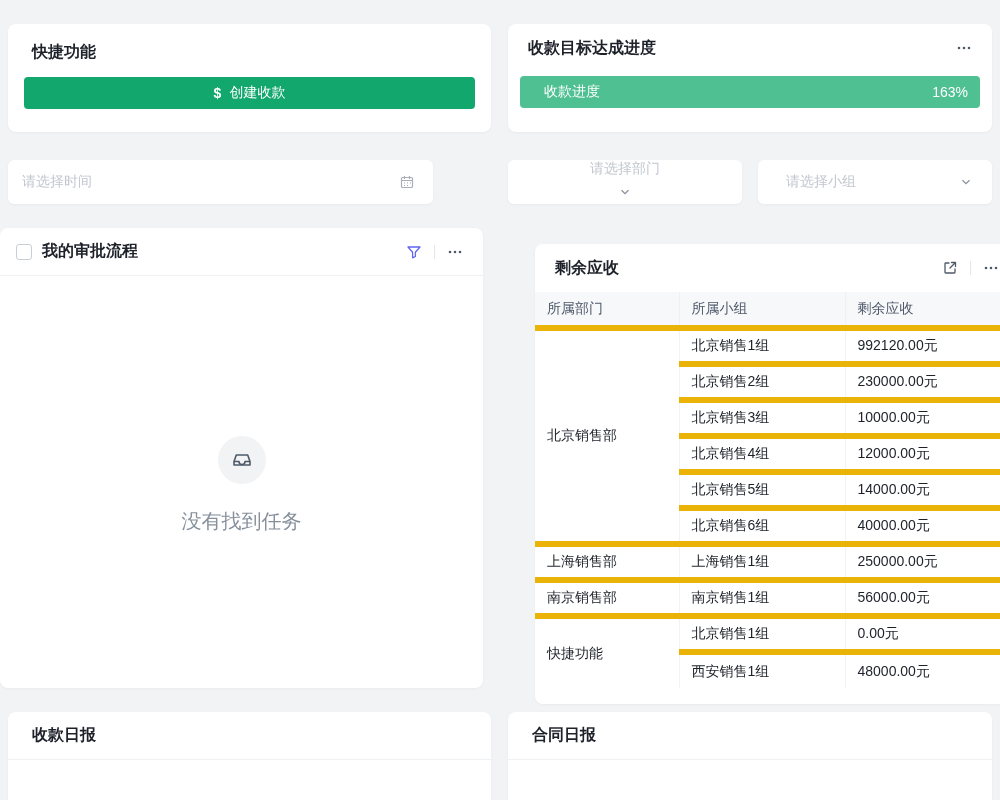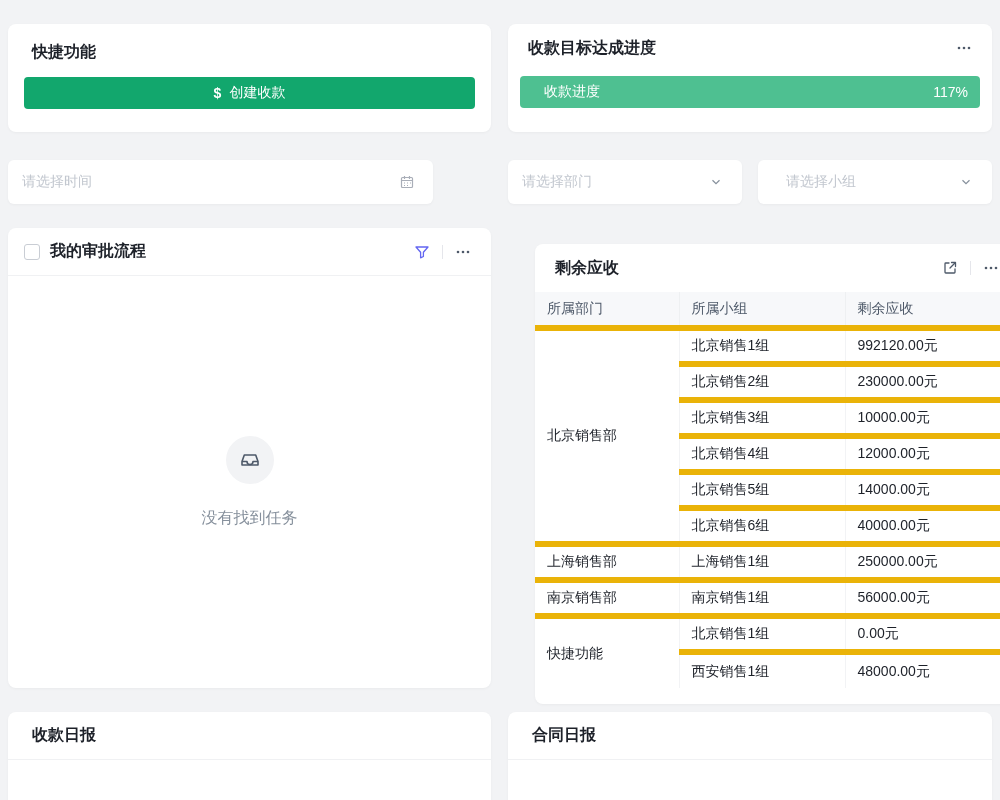--- a/index.html
+++ b/index.html
@@ -12,23 +12,23 @@
   }
   .card {
     position:absolute; background:#fff; border-radius:8px;
     box-shadow:0 1px 3px rgba(0,0,0,0.04);
     overflow:hidden;
   }
   
   #card-quick      { left:8px;   top:24px;  width:483px; height:108px; }
   #card-progress   { left:508px; top:24px;  width:484px; height:108px; }
   #field-time      { left:8px;   top:160px; width:425px; height:44px; }
-  #field-dept      { left:508px; top:160px; width:234px; height:44px; }
+  #field-dept      { left:508px; top:160px; width:234px; height:44px;flex-direction:column; }
   #field-group     { left:758px; top:160px; width:234px; height:44px;padding-left:28px; }
-  #card-approval   { left:8px;   top:228px; width:483px; height:460px; }
+  #card-approval   { left:0;   top:228px; width:483px; height:460px; }
   #card-receivable { left:508px; top:244px; width:484px; height:460px;margin-left:27px; }
   #card-daily-pay  { left:8px;   top:712px; width:483px; height:120px; }
   #card-daily-con  { left:508px; top:712px; width:484px; height:120px; }
 
   
   .card-title { font-size:16px; font-weight:700; color:#1d2129; }
   .pad-title  { padding:18px 7px 0 24px; }
   .card-header {
     height:48px; display:flex; align-items:center;
     padding:0 16px 0 24px;
@@ -71,21 +71,21 @@
   
   .checkbox {
     width:16px; height:16px; border:1px solid #c9cdd4; border-radius:3px;
     background:#fff; margin-right:10px; cursor:pointer; flex:0 0 auto;
   }
   .empty { display:flex; flex-direction:column; align-items:center; padding-top:160px; }
   .empty-circle {
     width:48px; height:48px; border-radius:50%; background:#f2f3f5;
     display:flex; align-items:center; justify-content:center;
   }
-  .empty-text { margin-top:24px; font-size:16px; color:#86909c; }
+  .empty-text { margin-top:24px; font-size:20px; color:#86909c; }
 
   
   table { width:100%; border-collapse:collapse; font-size:14px; }
   th {
     background:#f7f8fa; text-align:left; font-weight:400; color:#4e5969;
     height:36px; padding:0 12px;
     border-right:1px solid #eef0f2;
   }
   td {
     height:36px; padding:0 12px; color:#1d2129;
@@ -116,21 +116,21 @@
         <svg width="16" height="16" viewBox="0 0 16 16" fill="#4e5969">
             <circle cx="3" cy="8" r="1.3"></circle>
             <circle cx="8" cy="8" r="1.3"></circle>
             <circle cx="13" cy="8" r="1.3"></circle>
           </svg>
       </span>
     </span>
   </div>
   <div class="progress-bar" style="margin-top:4px;padding-left:24px;">
     <span>收款进度</span>
-    <span>117%</span>
+    <span>163%</span>
   </div>
 </div>
 
 <div class="field" id="field-time">
   <span>请选择时间</span>
   <span class="icon-btn">
     <svg width="16" height="16" viewBox="0 0 16 16" fill="none" stroke="#a9aeb8" stroke-width="1.2">
         <rect x="2.5" y="3.5" width="11" height="10" rx="1"></rect>
         <path d="M2.5 6.5h11M5.5 2v3M10.5 2v3"></path>
         <path d="M5 9h1M8 9h1M11 9h1M5 11.5h1M8 11.5h1"></path>

